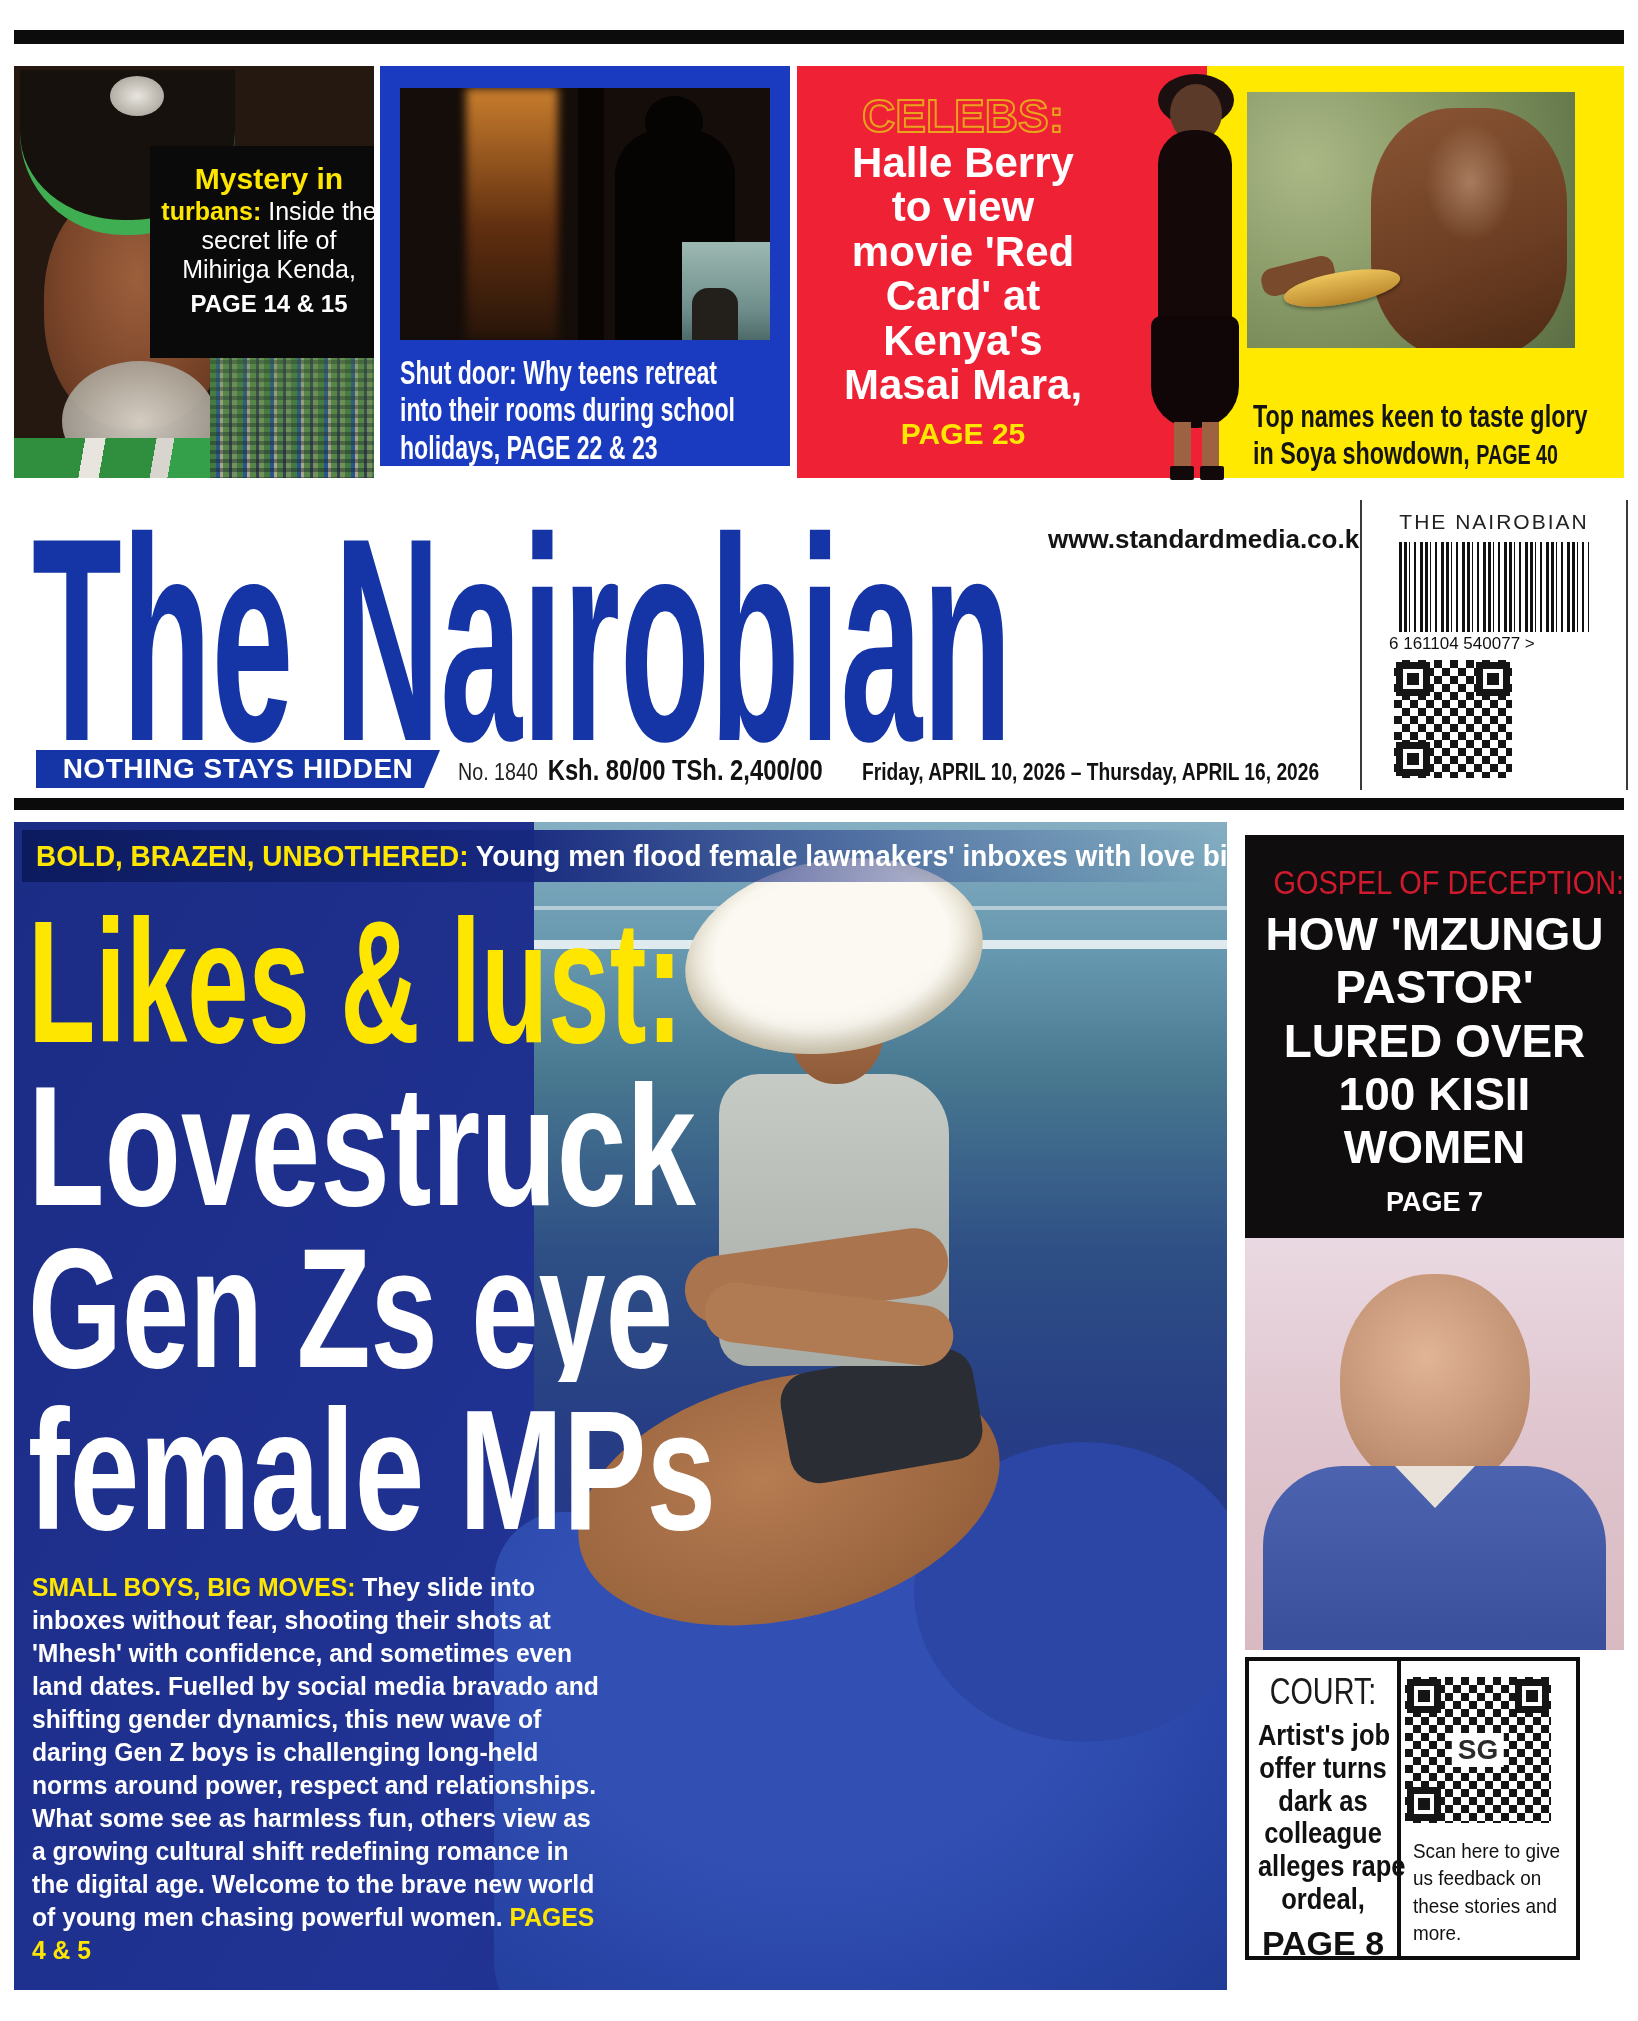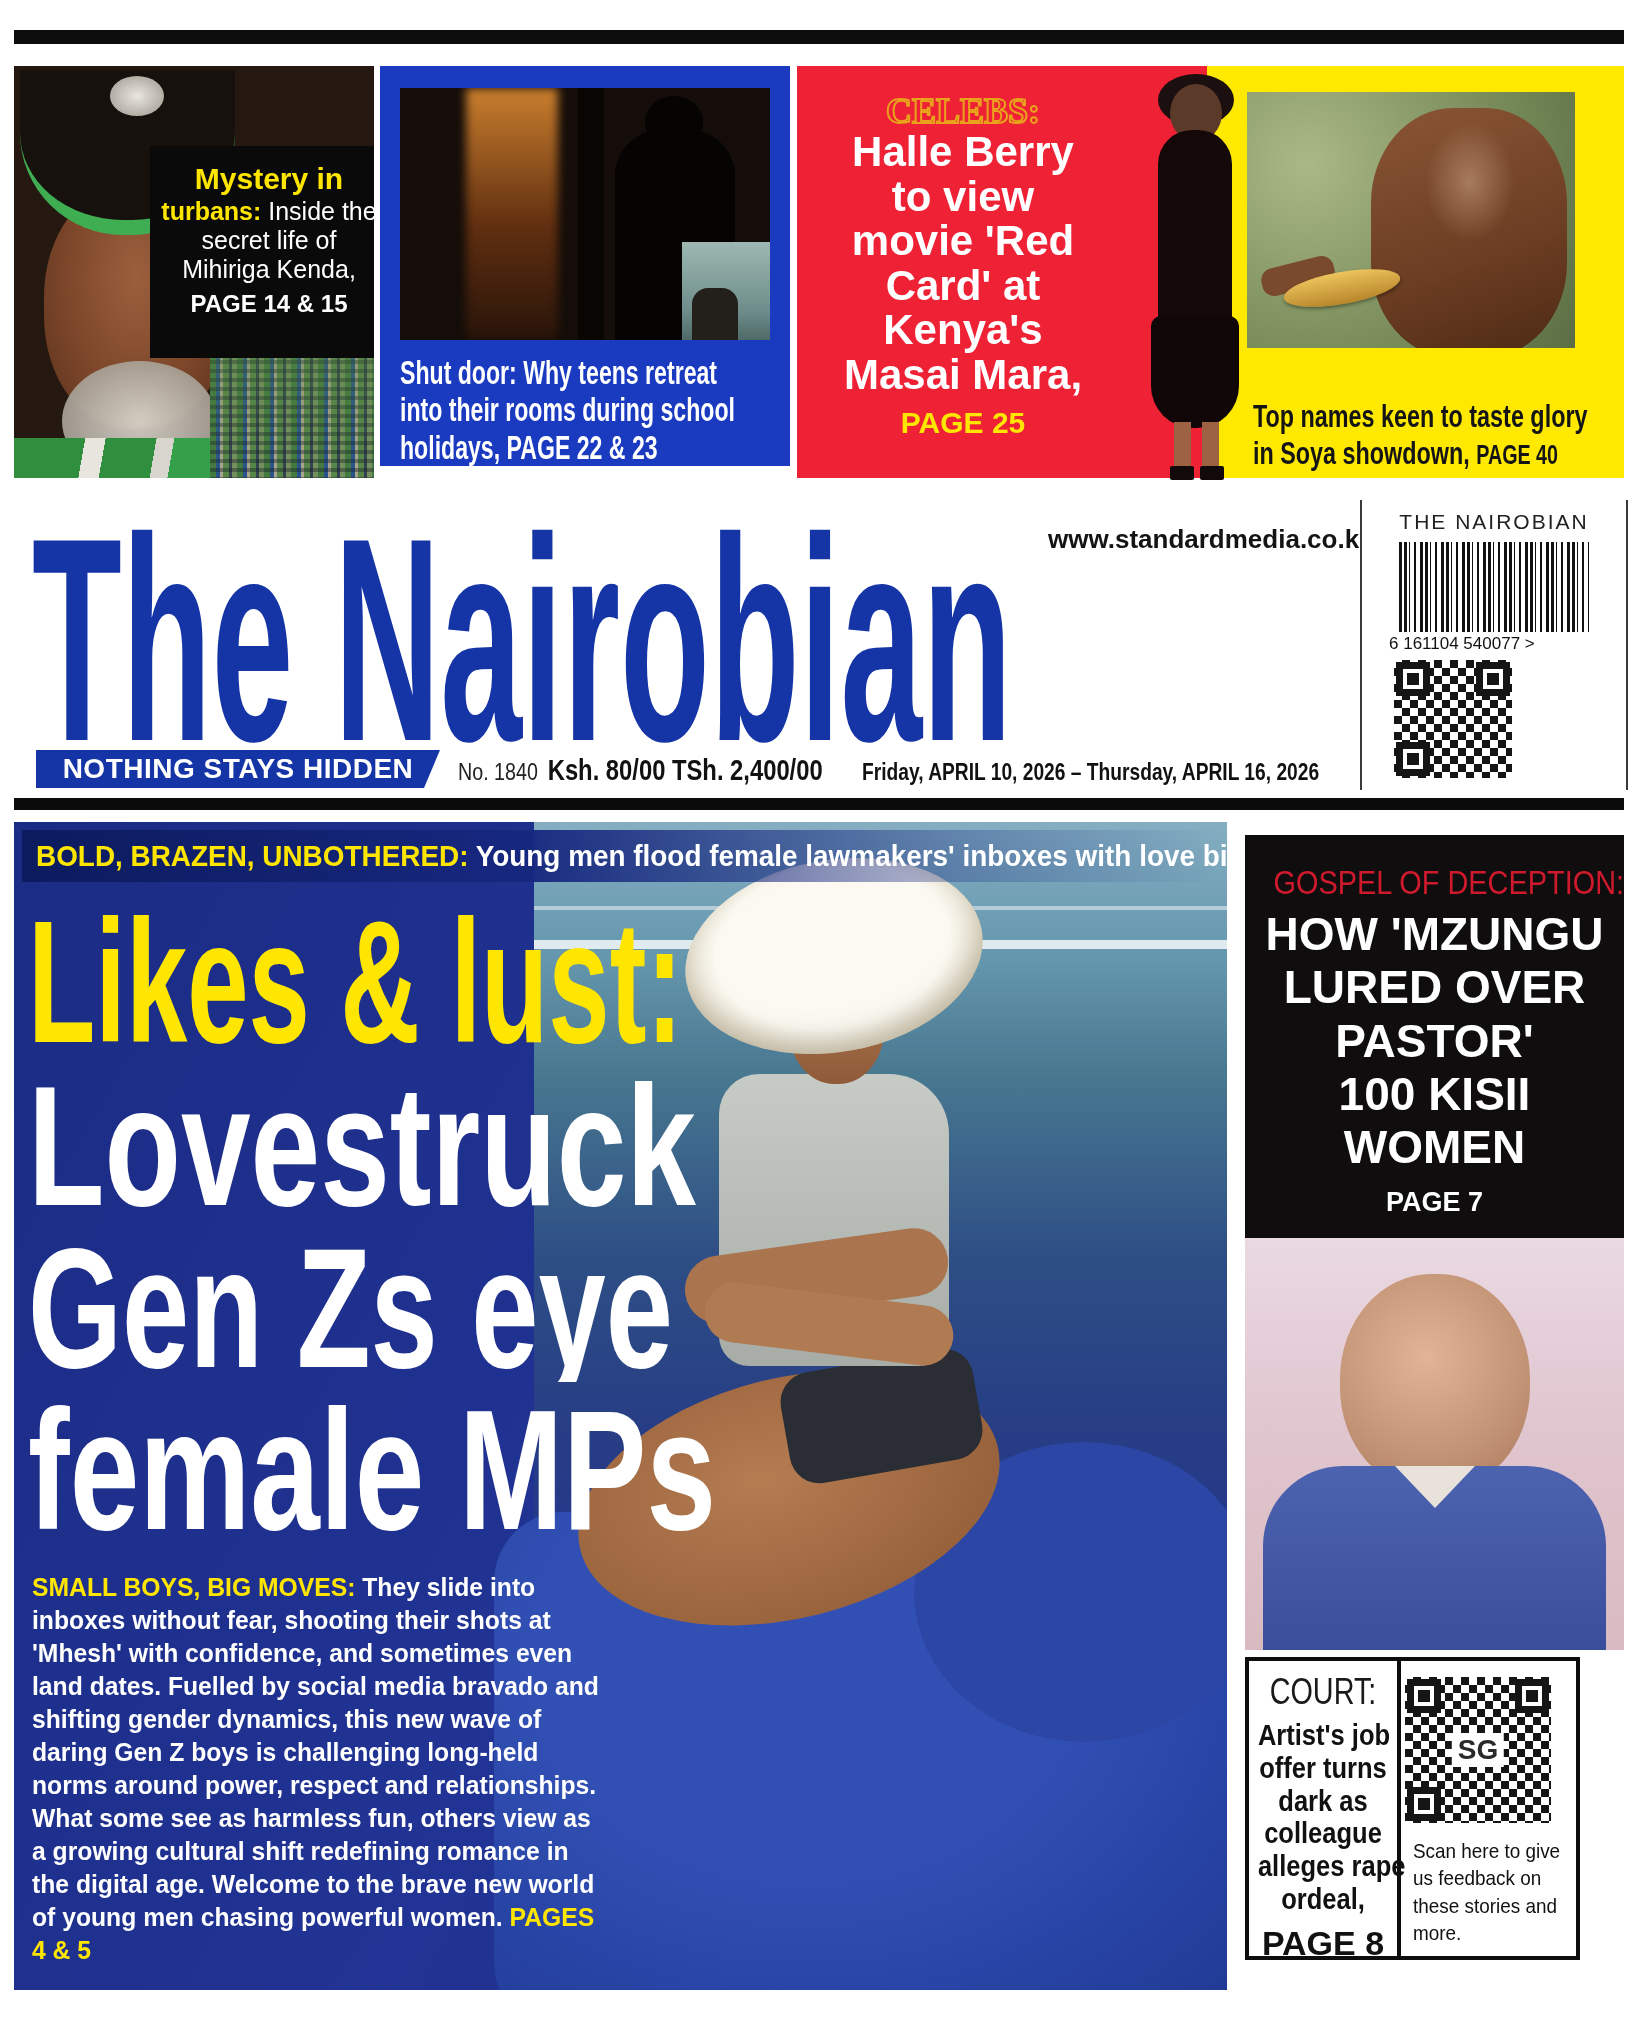--- a/index.html
+++ b/index.html
@@ -47,21 +47,21 @@
   .t2-window{right:0;bottom:0;width:88px;height:98px;
            background:linear-gradient(#9db8b2,#6e8d8a 70%,#4e6a68);}
   .t2-window::after{content:"";position:absolute;left:10px;bottom:0;width:46px;height:52px;
            background:#23201c;border-radius:16px 16px 0 0;}
   .t2-text{left:20px;top:288px;width:560px;transform:scaleX(.7);transform-origin:left top;
            color:#fff;font-weight:bold;font-size:33px;line-height:1.13;white-space:nowrap;}
 
   
   .t3{left:797px;top:66px;width:410px;height:412px;background:#ee2135;overflow:hidden;}
   .t3-col{left:6px;top:26px;width:320px;text-align:center;line-height:1.06;}
-  .t3-kicker{font-size:36px;font-weight:bold;color:transparent;font-family:Liberation Serif, serif;-webkit-text-stroke:2px #e8a21c;}
+  .t3-kicker{font-size:46px;font-weight:bold;color:transparent;-webkit-text-stroke:2px #e8a21c;}
   .t3-line{font-size:42px;font-weight:bold;color:#fff;}
   .t3-page{font-size:30px;font-weight:bold;color:#ffe600;margin-top:10px;}
 
   
   .t4{left:1207px;top:66px;width:417px;height:412px;background:#ffe900;overflow:hidden;}
   .athlete{left:40px;top:26px;width:328px;height:256px;
            background:radial-gradient(circle at 18% 28%,#aab886,#7c8f5c 55%,#5b6e44 100%);overflow:hidden;}
   .ath-face{right:8px;top:16px;width:196px;height:250px;border-radius:42%/38%;
            background:linear-gradient(160deg,#8a5535,#6b3d22 60%,#4c2914);}
   .ath-shine{right:60px;top:30px;width:90px;height:120px;border-radius:50%;
@@ -313,22 +313,22 @@
 
     <p class="abs body-copy">
       <span class="lead">SMALL BOYS, BIG MOVES:</span><span> They slide into inboxes without fear, shooting their shots at 'Mhesh' with confidence, and sometimes even land dates. Fuelled by social media bravado and shifting gender dynamics, this new wave of daring Gen Z boys is challenging long-held norms around power, respect and relationships. What some see as harmless fun, others view as a growing cultural shift redefining romance in the digital age. Welcome to the brave new world of young men chasing powerful women. </span><span class="pages-ref">PAGES 4 &amp; 5</span>
     </p>
   </div>
 
   <div class="abs gospel">
     <div class="g-kicker">GOSPEL OF DECEPTION:</div>
     <div class="g-lines">
       <div>HOW 'MZUNGU</div>
+      <div>PASTOR'</div>
       <div>LURED OVER</div>
-      <div>PASTOR'</div>
       <div>100 KISII</div>
       <div>WOMEN</div>
     </div>
     <div class="g-page">PAGE 7</div>
   </div>
 
   <div class="abs pastor">
     <div class="abs p-head"></div>
     <div class="abs p-shirt"></div>
     <div class="abs p-collar"></div>

